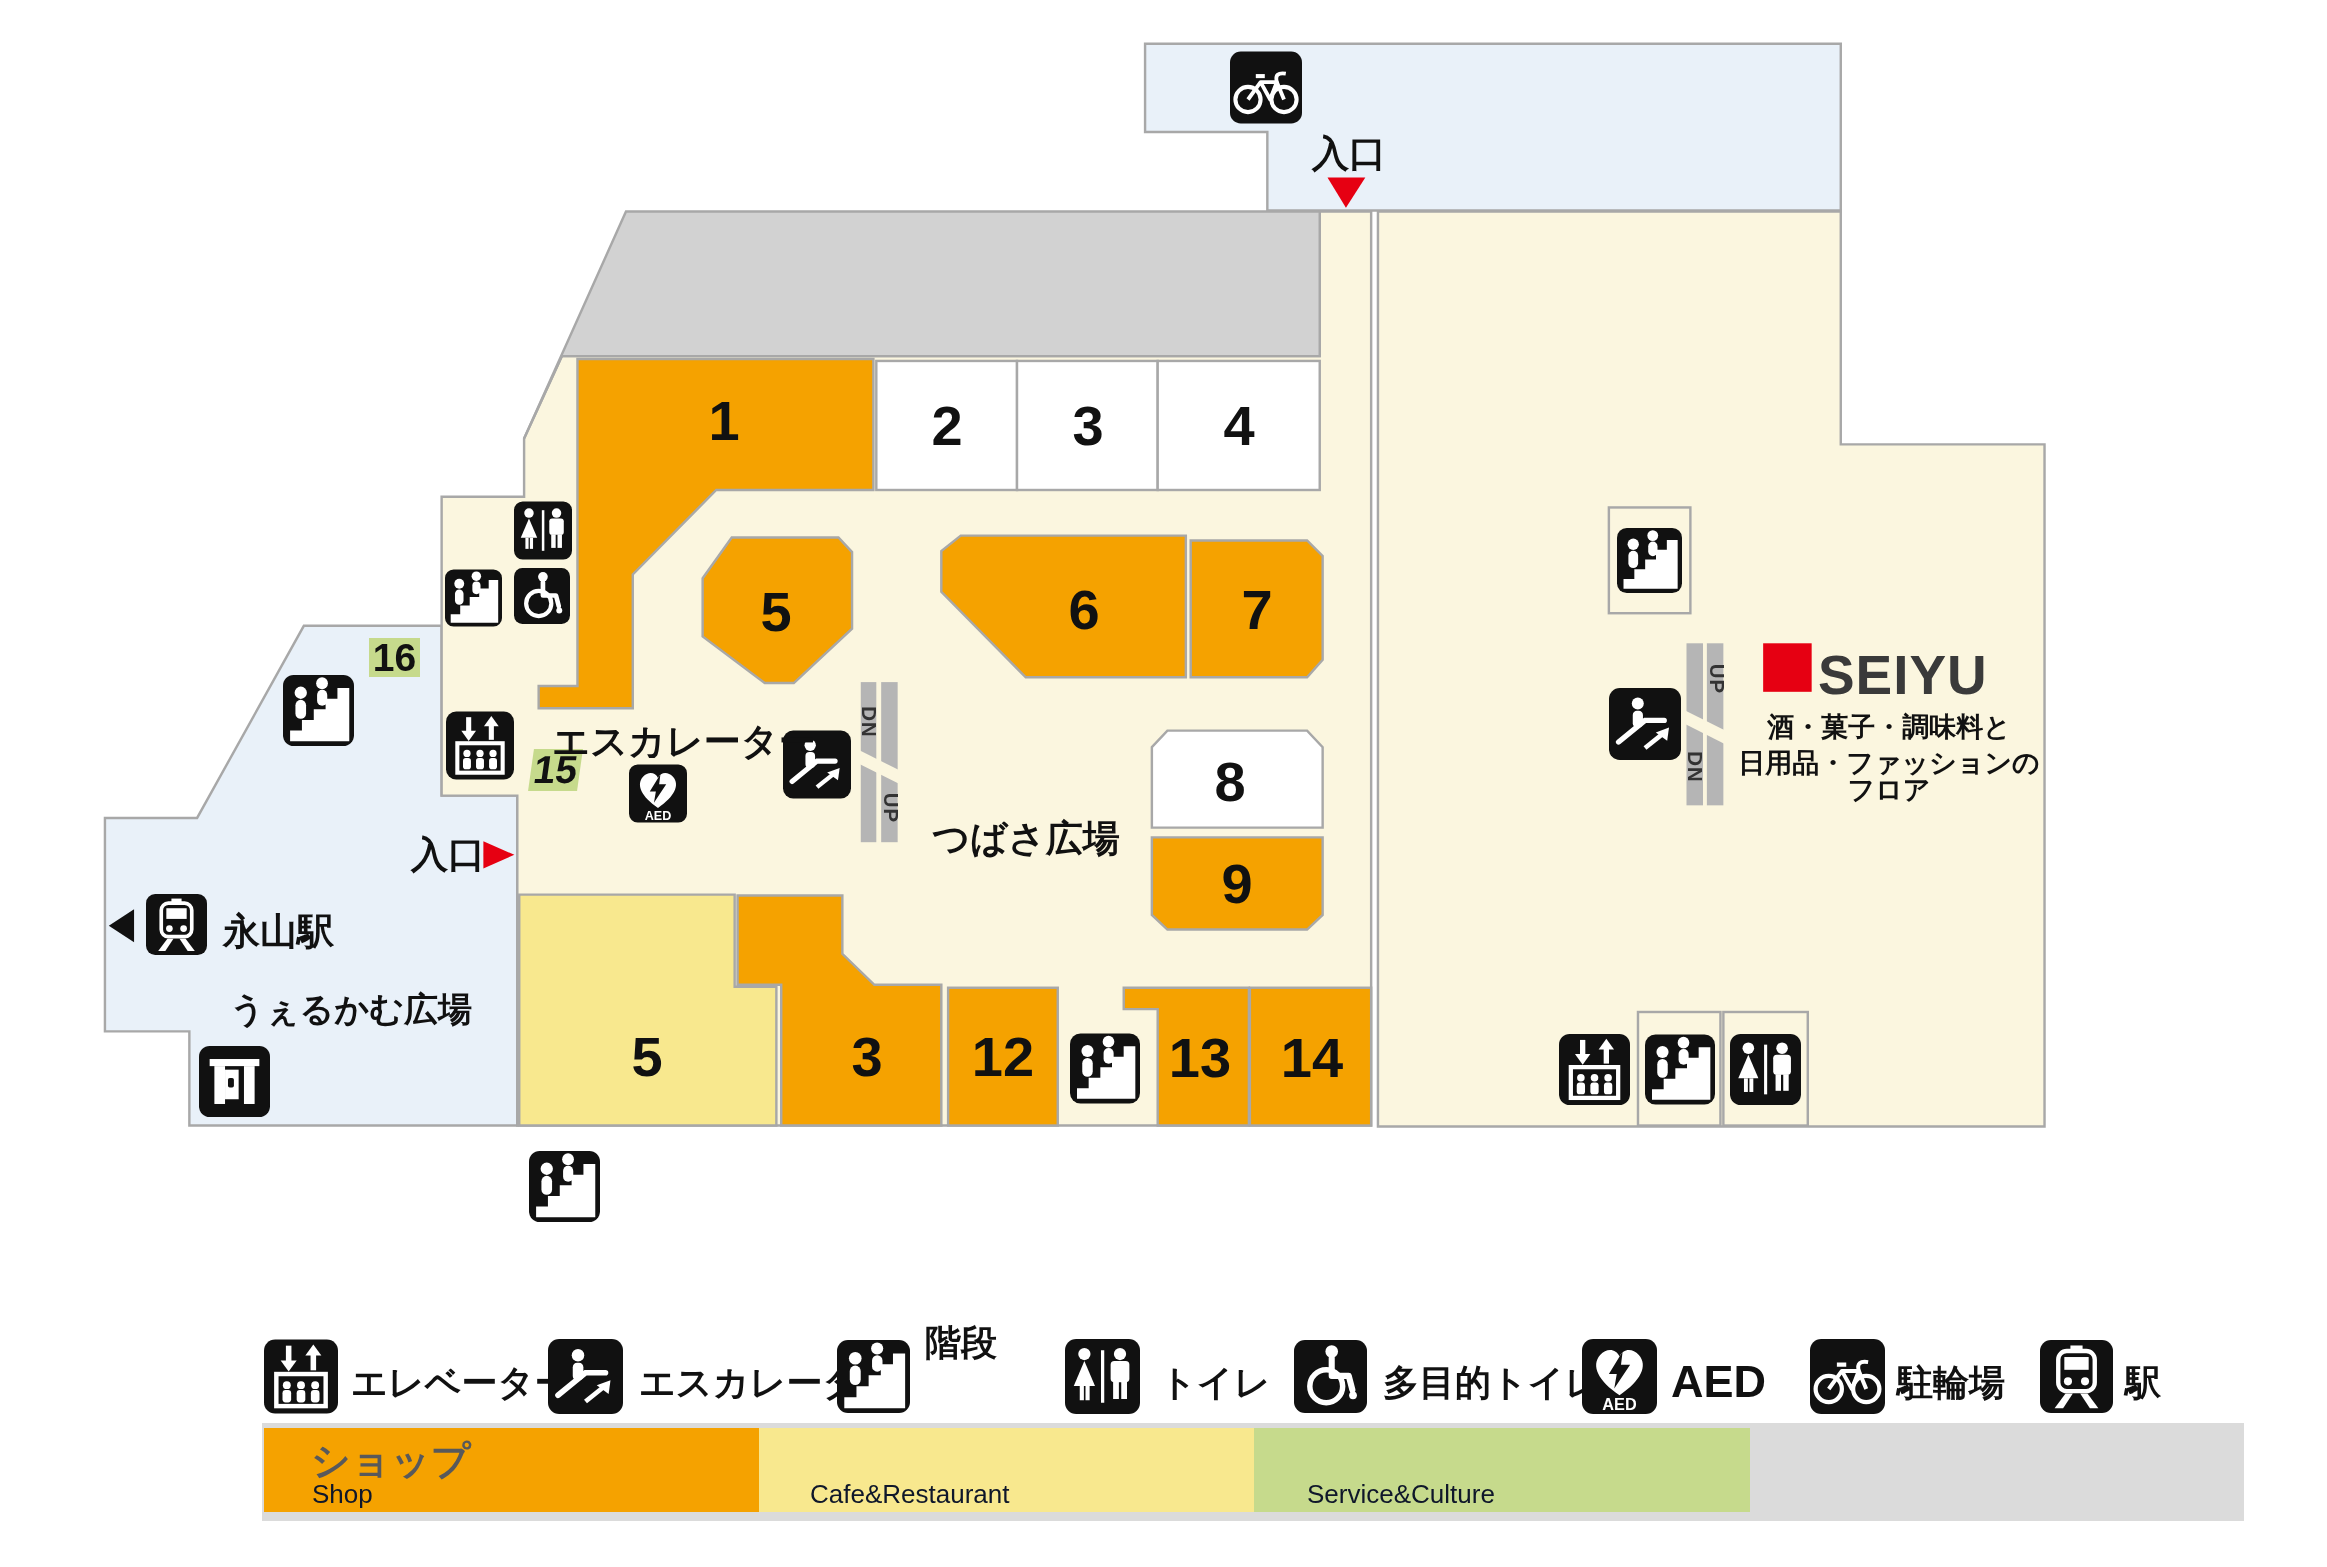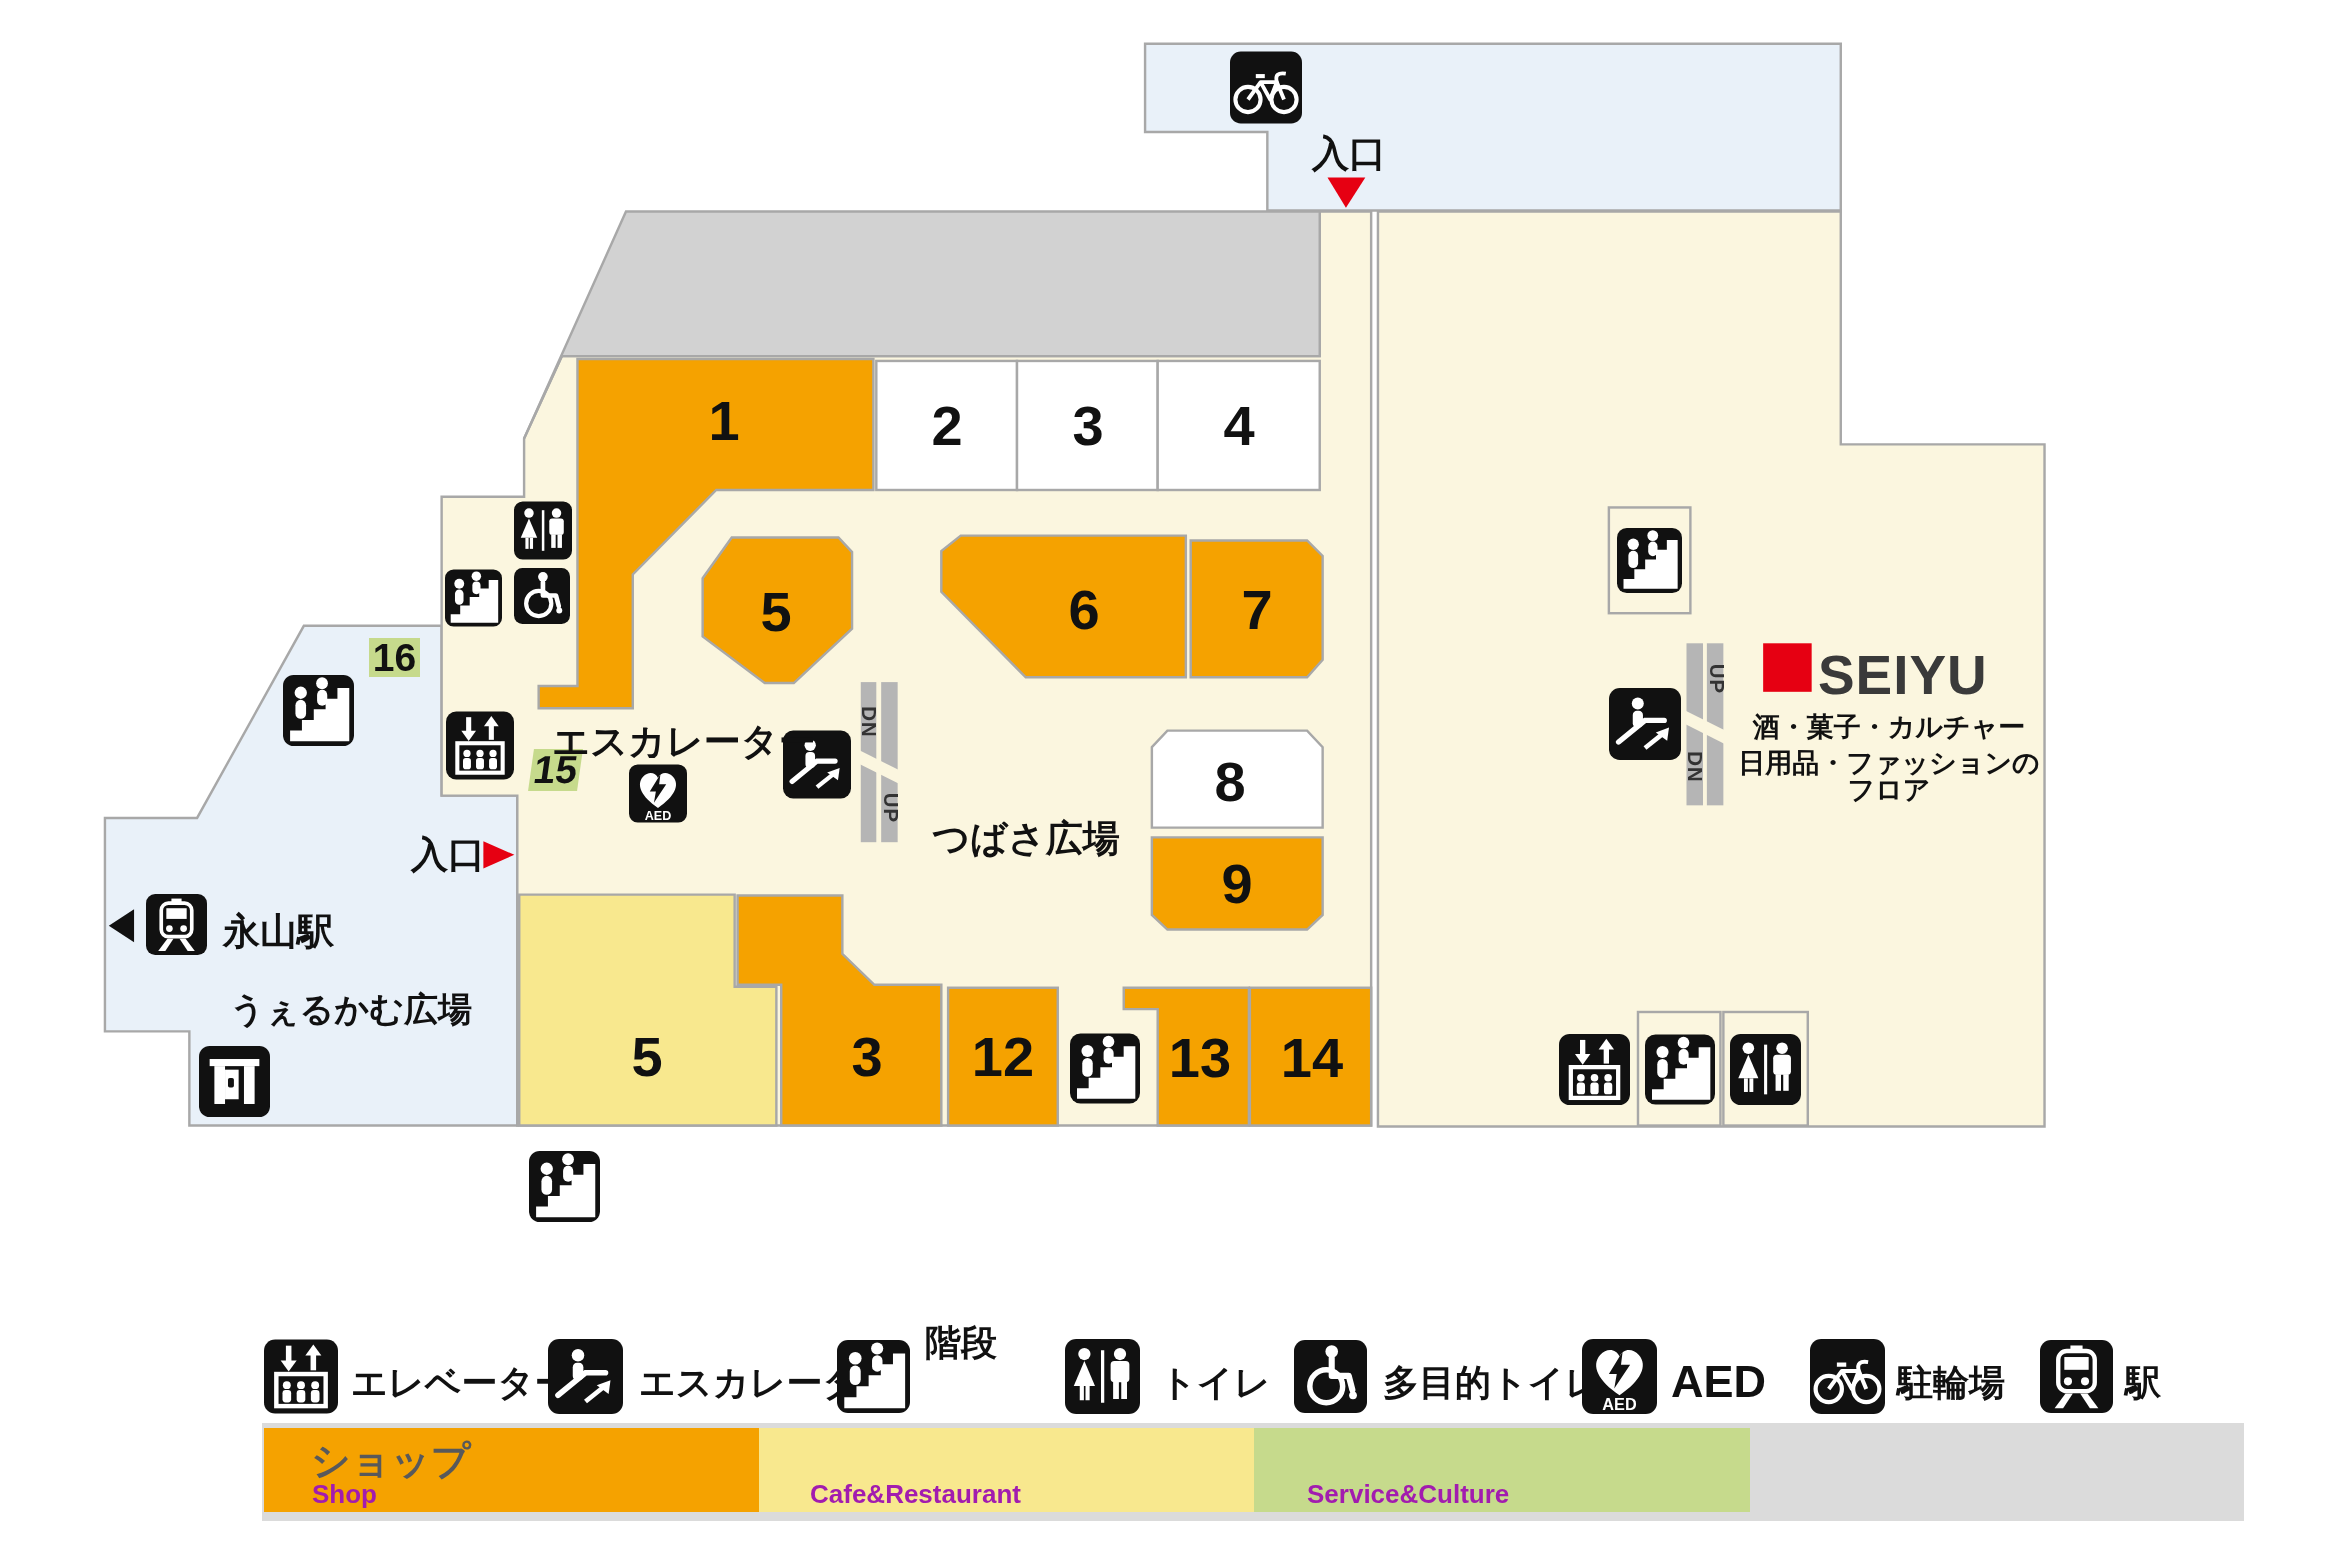--- a/index.html
+++ b/index.html
@@ -15,21 +15,21 @@
   .tag{position:absolute;background:#C6DA8C;display:flex;align-items:center;justify-content:center;
        font-weight:bold;color:#111;}
   .rot{transform:translate(-50%,-50%) rotate(90deg);font-weight:bold;color:#333;font-size:20.4px;letter-spacing:1px;}
   .seiyu-name{position:absolute;font-weight:bold;color:#3A3A3A;font-size:56px;letter-spacing:1px;
               transform:scaleX(.98);transform-origin:left;}
   .seiyu-desc{position:absolute;font-weight:bold;color:#111;font-size:27px;line-height:36px;
               text-align:center;transform:translateX(-50%);white-space:nowrap;}
   .lg-label{position:absolute;font-weight:bold;font-size:36px;color:#111;white-space:nowrap;}
   .lg-label.big{font-size:45px;}
   .cat-label{position:absolute;font-weight:bold;font-size:39px;color:#58595B;white-space:nowrap;}
-  .cat-sub{position:absolute;font-weight:bold;font-size:26px;color:#a21caf;white-space:nowrap;}
+  .cat-sub{position:absolute;font-weight:normal;font-size:26px;color:#0f172a;white-space:nowrap;}
 </style>
 </head>
 <body>
 
 <svg width="0" height="0" style="position:absolute" aria-hidden="true">
 <defs>
   <symbol id="sym-stairs" viewBox="0 0 60 60">
     <rect width="60" height="60" rx="9" fill="#111"></rect>
     <polygon fill="#fff" points="6,56 6,47 16,47 16,38 26,38 26,29 36,29 36,20 46,20 46,11 56,11 56,56"></polygon>
     <circle cx="15" cy="15" r="5.2" fill="#fff"></circle>
@@ -276,21 +276,21 @@
   <div class="maptext ctr" style="left:1026px;top:838px;font-size:37px">つばさ広場</div>
   <div class="maptext ctr" style="left:351px;top:1009px;font-size:34px">うぇるかむ広場</div>
   <div class="maptext" style="left:223px;top:913px;font-size:37px">永山駅</div>
 
   <div class="abs rot" style="left:868px;top:722px">DN</div>
   <div class="abs rot" style="left:890px;top:808px">UP</div>
   <div class="abs rot" style="left:1716px;top:679px">UP</div>
   <div class="abs rot" style="left:1694px;top:767px">DN</div>
 
   <div class="seiyu-name" style="left:1818px;top:642px">SEIYU</div>
-  <div class="seiyu-desc" style="left:1889px;top:709px">酒・菓子・カルチャー</div>
+  <div class="seiyu-desc" style="left:1889px;top:709px">酒・菓子・調味料と</div>
   <div class="seiyu-desc" style="left:1889px;top:745px">日用品・ファッションの</div>
   <div class="seiyu-desc" style="left:1889px;top:772px">フロア</div>
 
   <div class="ic" style="left:264px;top:1339px;width:74px;height:75px">
       <svg viewBox="0 0 76 77" width="74" height="75">
         <use href="#sym-elevator"></use>
       </svg>
     </div>
   <div class="lg-label" style="left:351px;top:1359px">エレベーター</div>
   <div class="ic" style="left:548px;top:1339px;width:75px;height:75px">

